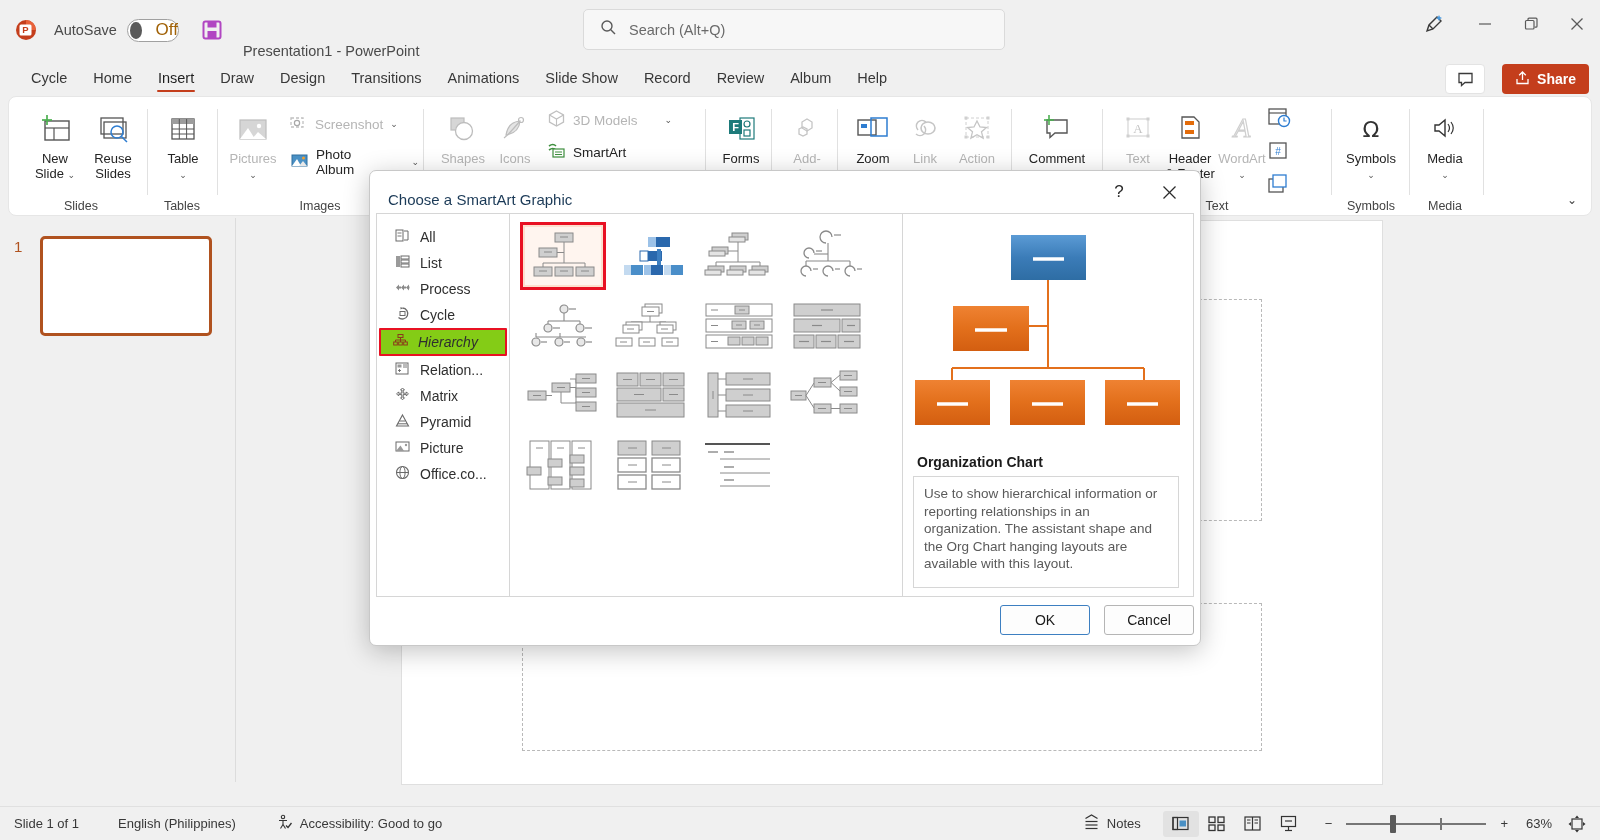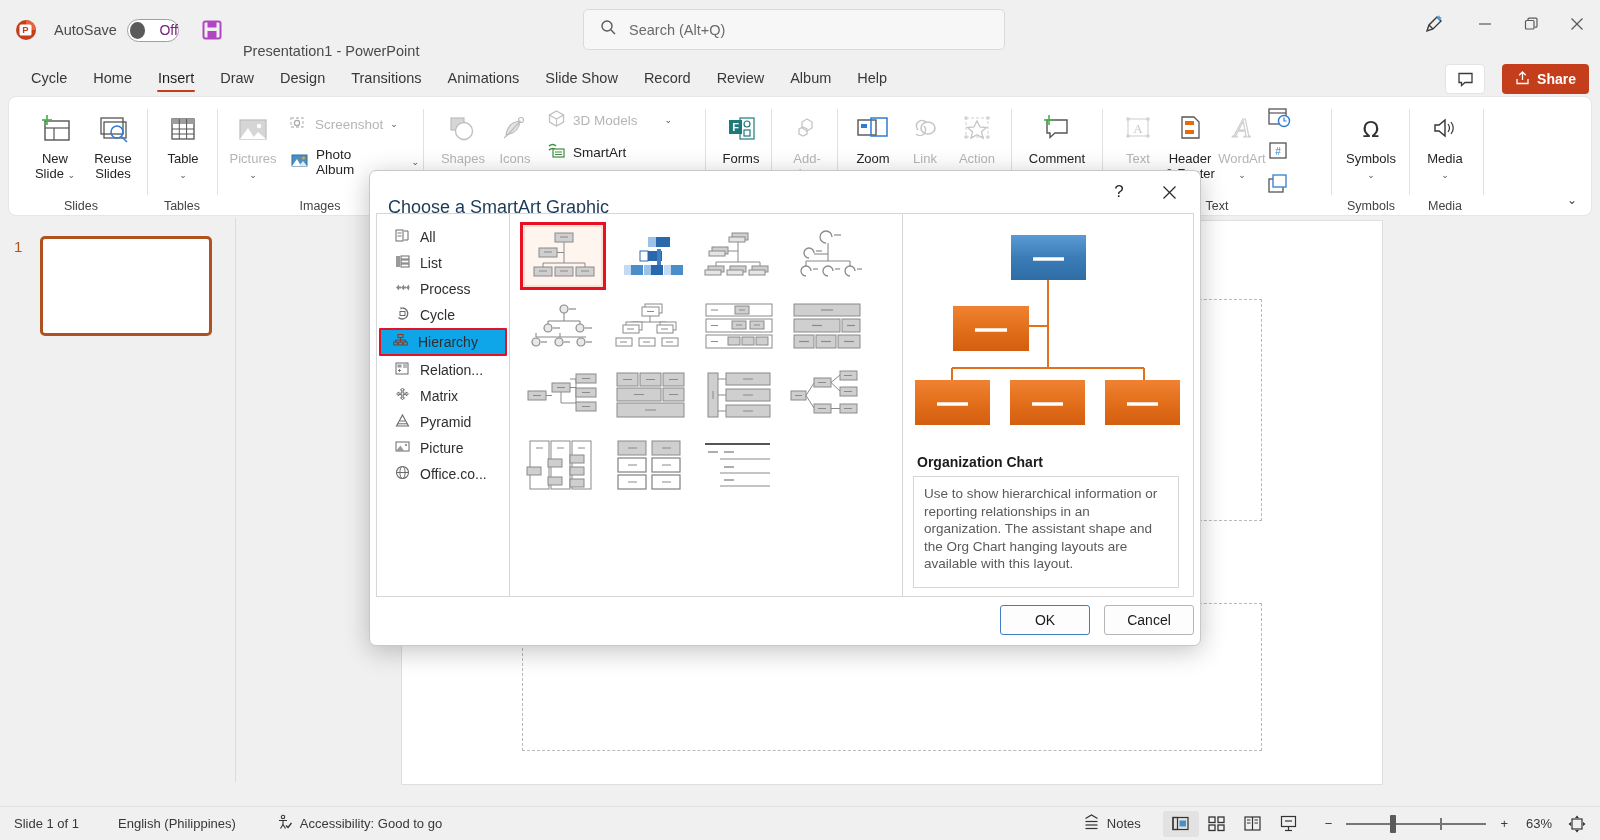--- a/index.html
+++ b/index.html
@@ -25,21 +25,21 @@
   .toggle {
     width: 52px; height: 23px; border-radius: 12px; border: 1px solid #a0a0a0;
     background: #ffffff; margin-left: 10px; display: flex; align-items: center;
     position: relative;
   }
   .toggle .knob {
     width: 17px; height: 17px; border-radius: 50%;
     background: #5a5a5a; margin-left: 2px;
   }
   .toggle .off-text {
-    font-size: 14px; color: #701a75; margin-left: 14px;
+    font-size: 17px; color: #a16207; margin-left: 14px;
   }
   .save-icon { margin-left: 22px; width: 22px; height: 22px; }
   .doc-title { font-size: 14.5px; color: #4a4a4a; margin-left: 20px; white-space: nowrap; margin-top: 42px; }
   .searchbox {
     position: absolute; left: 583px; top: 9px; width: 422px; height: 41px;
     background: #f7f7f7; border: 1px solid #dadada; border-radius: 5px;
     display: flex; align-items: center; padding-left: 16px;
   }
   .searchbox .ph { font-size: 14.5px; color: #6a6a6a; margin-left: 12px; }
   .win-btns { position: absolute; right: 0; top: 0; height: 48px; display: flex; align-items: center; }
@@ -139,41 +139,41 @@
   .viewbtn { width: 36px; height: 26px; display: flex; align-items: center; justify-content: center; }
   .viewbtn.sel { background: #e2e2e2; border-radius: 3px; }
 
   
   .dialog {
     position: absolute; left: 369px; top: 170px; width: 832px; height: 476px;
     background: #ffffff; border: 1px solid #c8c8c8; border-radius: 7px;
     box-shadow: 0 5px 26px rgba(0,0,0,0.24);
   }
   .dlg-title {
-    position: absolute; left: 18px; top: 26px; font-size: 18px; color: #1b3a57;
+    position: absolute; left: 18px; top: 20px; font-size: 15px; color: #1b3a57;
   }
   .dlg-help { position: absolute; right: 66px; top: 7px; width: 30px; height: 28px;
     display:flex; align-items:center; justify-content:center; font-size: 17px; color: #2b2b2b; }
   .dlg-close { position: absolute; right: 16px; top: 7px; width: 30px; height: 28px;
     display:flex; align-items:center; justify-content:center; }
   .dlg-body {
     position: absolute; left: 6px; top: 42px; right: 6px; height: 384px;
     border: 1px solid #d6d6d6; background: #ffffff; display: flex;
   }
   .cat-pane {
     width: 133px; border-right: 1px solid #d6d6d6; padding-top: 9px;
     background: #ffffff;
   }
   .cat {
     height: 25px; display: flex; align-items: center; gap: 10px;
     padding-left: 12px; font-size: 14px; color: #2f2f2f; margin: 1px 6px;
   }
   .cat.sel {
-    background: #0ea5e9; border: 2.5px solid #e81123; border-radius: 1px;
-    margin: 0 2px; height: 28px;
+    background: #84cc16; border: 2.5px solid #e81123; border-radius: 1px;
+    margin: 0 2px; height: 28px; font-style: italic;
   }
   .gallery {
     flex: 1; position: relative; background: #ffffff; padding: 8px 0 0 10px;
     border-right: 1px solid #d6d6d6;
   }
   .gcell {
     position: absolute; width: 86px; height: 68px; display: flex;
     align-items: center; justify-content: center;
   }
   .gcell.sel {

